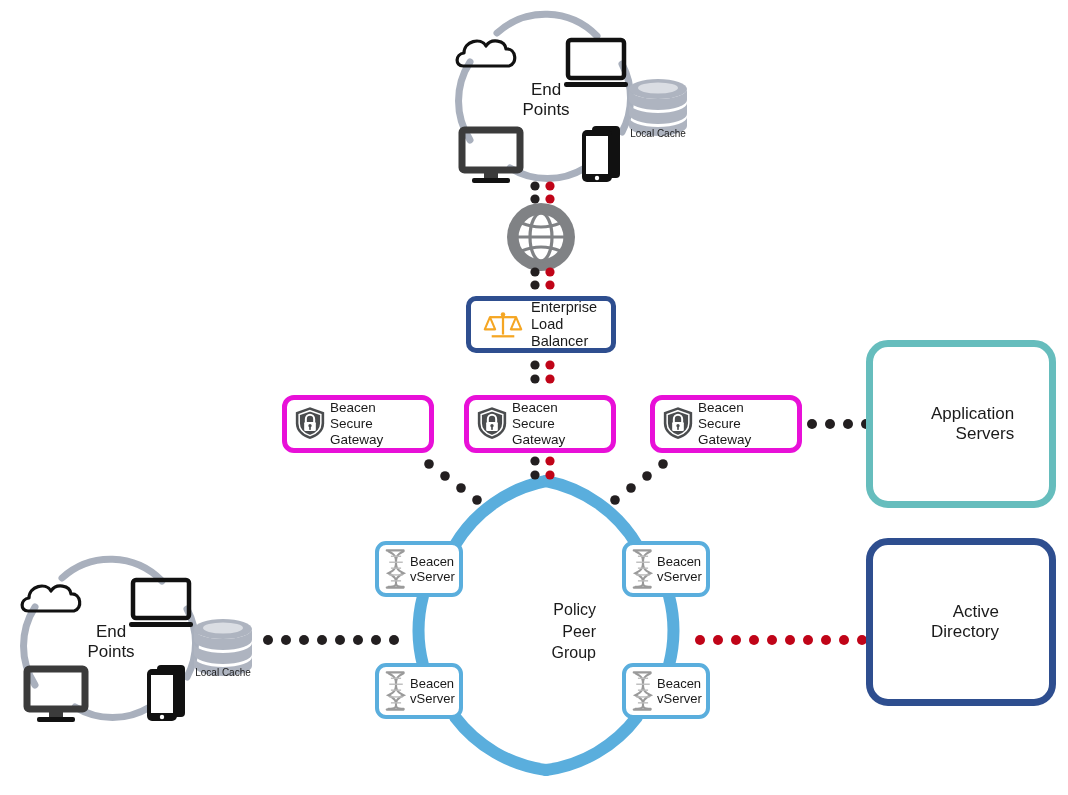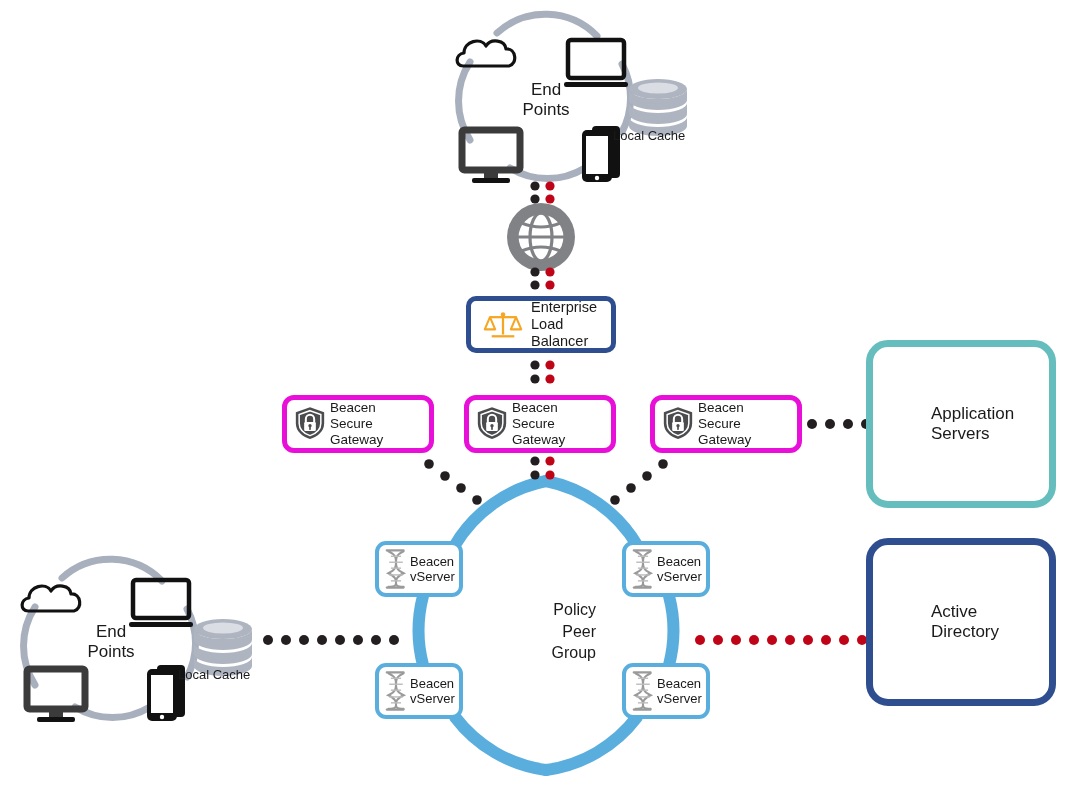--- a/index.html
+++ b/index.html
@@ -12,28 +12,28 @@
 
   .gw{border:5px solid #e810d8;border-radius:12px;height:58px;padding-left:8px;}
   .gw .label{font-size:13.5px;margin-left:5px;}
 
   .vs{border:4px solid #5aaedd;border-radius:11px;height:56px;padding-left:6px;}
   .vs .label{font-size:13px;margin-left:3px;}
 
   .elb{border:5px solid #2e4e8f;border-radius:10px;height:57px;padding-left:12px;}
   .elb .label{font-size:14.5px;margin-left:8px;}
 
-  .bigbox{border-radius:22px;justify-content:flex-start;}
+  .bigbox{border-radius:22px;justify-content:flex-start;text-align:right;}
   .bigbox .label{font-size:17px;margin-left:58px;}
   .appsrv{border:7px solid #66bdbd;}
   .activedir{border:7px solid #2e4e8f;}
 
   .grouptext{position:absolute;text-align:right;font-size:16px;color:#1a1a1a;line-height:1.35;white-space:pre-line;}
   .eptext{position:absolute;text-align:center;font-size:17px;color:#1a1a1a;line-height:1.2;white-space:pre-line;font-weight:500;}
-  .cachetext{position:absolute;text-align:left;font-size:13px;color:#1a1a1a;}
+  .cachetext{position:absolute;text-align:center;font-size:10px;color:#1a1a1a;}
 
   .icn{flex:0 0 auto;display:block;}
 </style>
 </head>
 <body>
 
 <div id="stage">
 
   <svg id="svg-layer" viewBox="0 0 1068 795">
     <defs>

